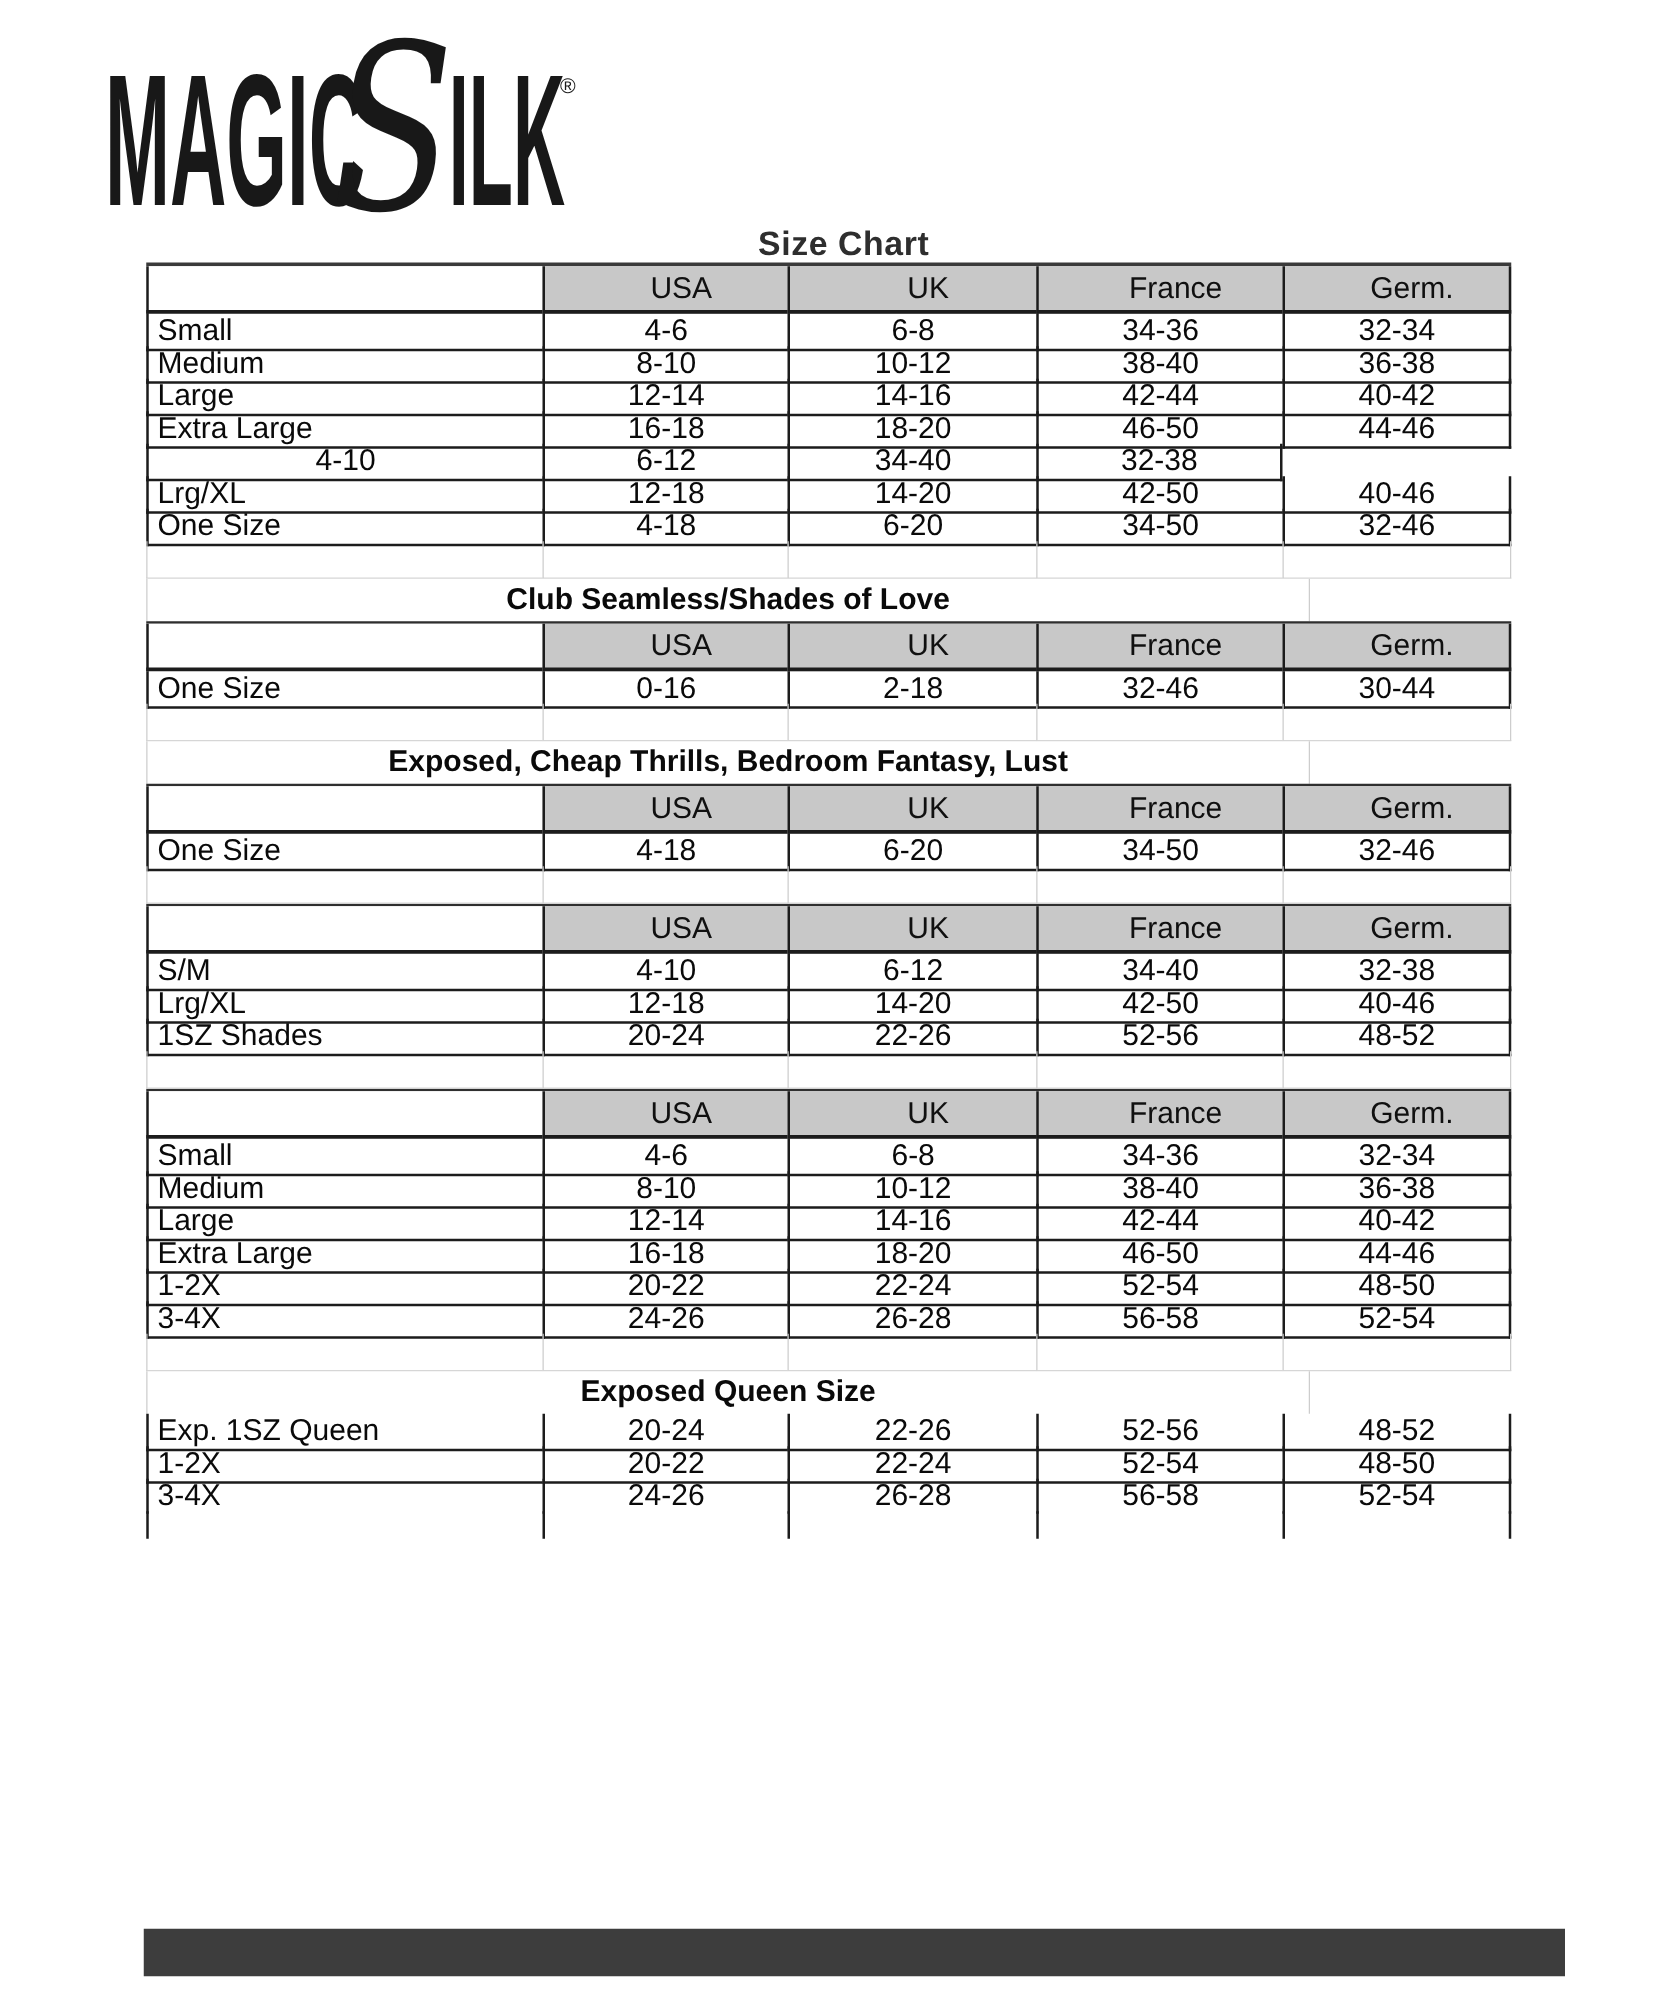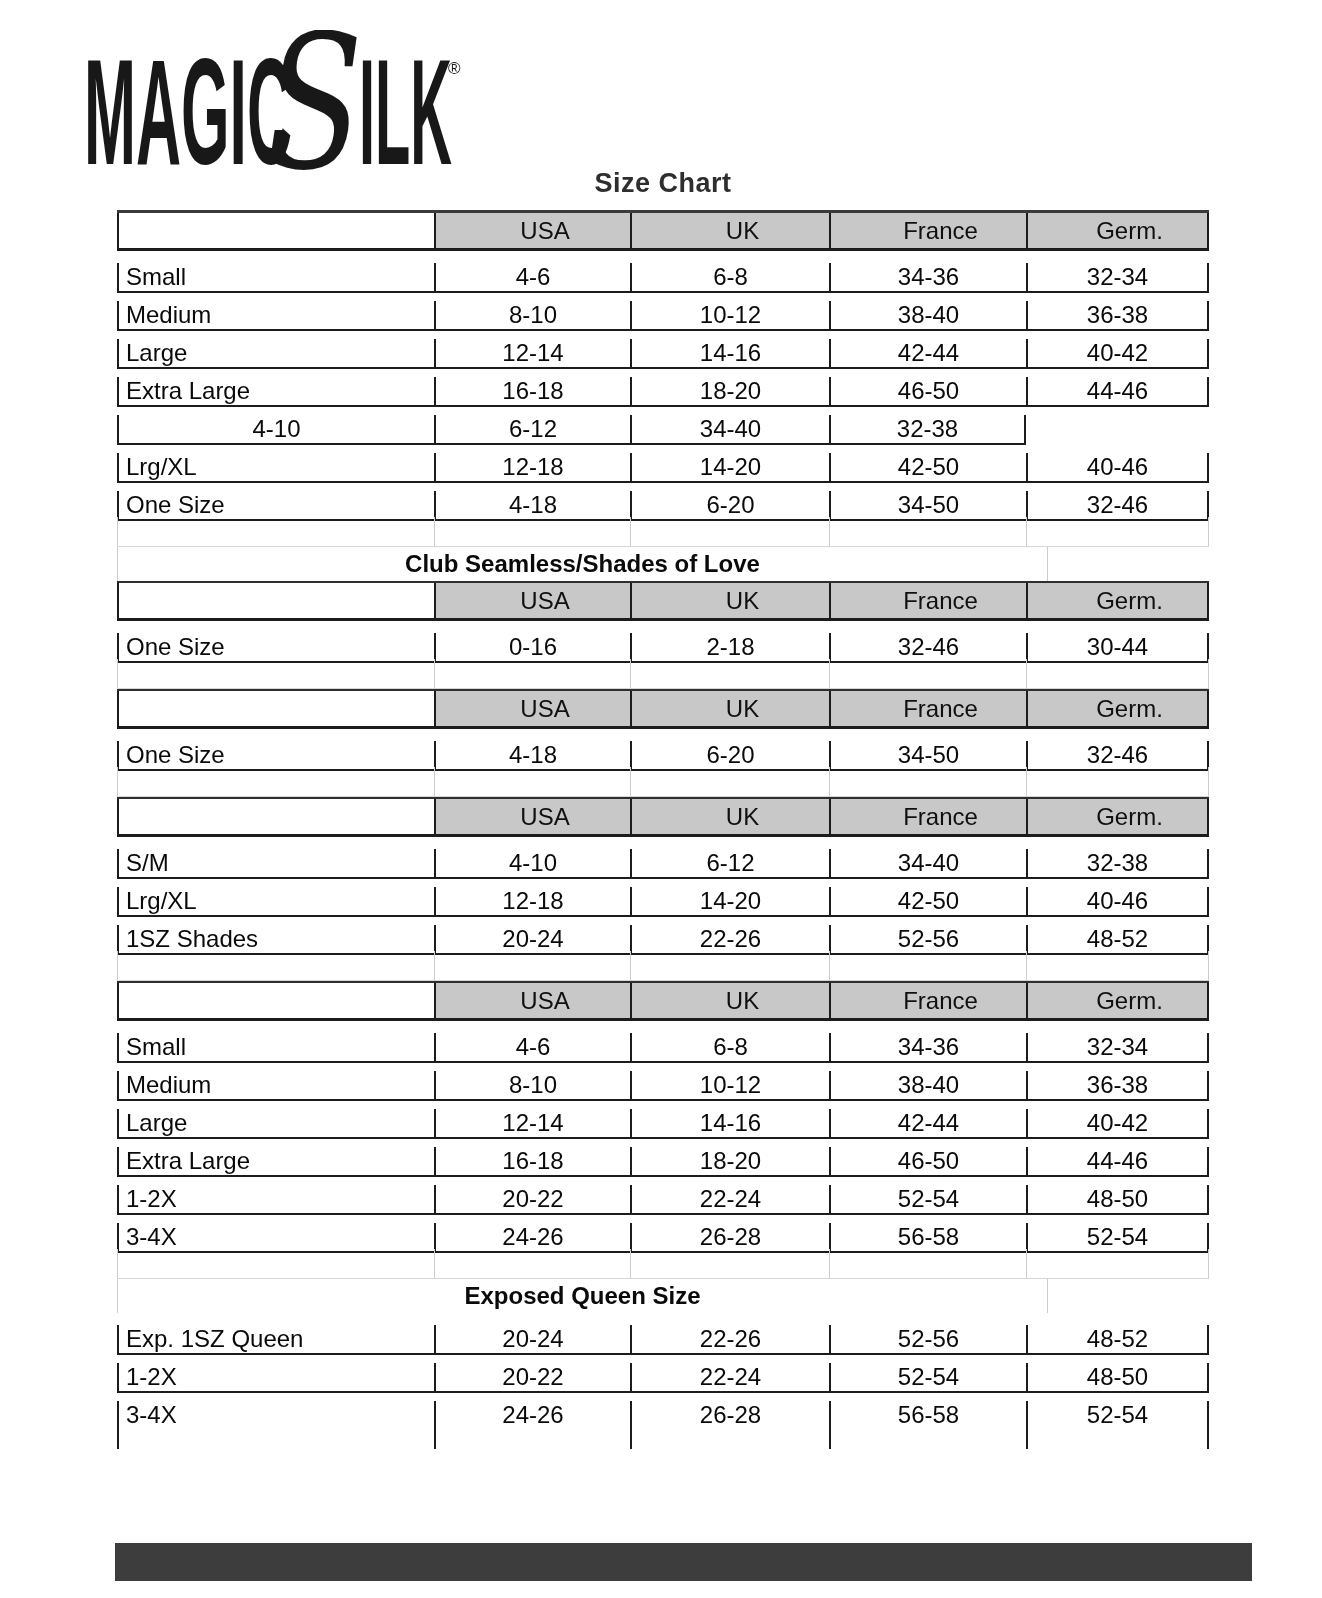--- a/index.html
+++ b/index.html
@@ -3,39 +3,39 @@
 <meta charset="utf-8">
 <style>
   html,body{margin:0;padding:0;}
   body{
     width:1322px;height:1598px;background:#ffffff;position:relative;
     font-family:"Liberation Sans",sans-serif;color:#111111;
     -webkit-font-smoothing:antialiased;
   }
   .logo{position:absolute;left:82px;top:30px;width:380px;height:142px;}
   .doc-title{
-    position:absolute;left:117px;top:168px;width:1092px;margin:0;
+    position:absolute;left:117px;top:168px;width:1092px;margin:12px;
     text-align:center;font-size:27px;font-weight:600;color:#2e2e2e;letter-spacing:.5px;
   }
   .chart{position:absolute;left:117px;top:210px;width:1092px;}
   .grid-row{display:grid;grid-template-columns:317px 196px 199px 197px 183px;width:1092px;box-sizing:border-box;}
   .grid-row *, .grid-row{box-sizing:border-box;}
 
   
   .hdr-row{height:40px;border-top:2px solid #2f2f2f;}
   .hdr-row.first{height:41px;border-top:3px solid #3a3a3a;}
   .hdr-cell{
     background:#c8c8c8;border-left:2px solid #1c1c1c;border-bottom:3px solid #1c1c1c;
     display:flex;align-items:center;justify-content:center;font-size:24px;color:#101010;padding-left:24px;
   }
   .hdr-cell.blank{background:#ffffff;border-left:2px solid #1c1c1c;}
   .hdr-cell.last{border-right:2px solid #1c1c1c;}
 
   
-  .data-row{height:26px;margin-top:12px;}
+  .data-row{height:26px;}
   .cell{
     border-left:2px solid #1c1c1c;border-bottom:2px solid #1c1c1c;
     display:flex;align-items:center;justify-content:center;font-size:24px;color:#0a0a0a;
   }
   .cell.label{justify-content:flex-start;padding-left:7px;}
   .cell.last{border-right:2px solid #1c1c1c;}
   .data-row.no-bottom .cell{border-bottom:none;}
 
   
   .spacer-row{height:30px;}
@@ -151,20 +151,21 @@
       <div class="cell">32-46</div>
       <div class="cell last">30-44</div>
     </div>
     <div class="grid-row spacer-row">
       <div class="spacer-cell"></div>
       <div class="spacer-cell"></div>
       <div class="spacer-cell"></div>
       <div class="spacer-cell"></div>
       <div class="spacer-cell last"></div>
     </div>
+    <div class="title-row">Exposed, Cheap Thrills, Bedroom Fantasy, Lust</div>
     <div class="grid-row hdr-row">
       <div class="hdr-cell blank"></div>
       <div class="hdr-cell">USA</div>
       <div class="hdr-cell">UK</div>
       <div class="hdr-cell">France</div>
       <div class="hdr-cell last">Germ.</div>
     </div>
     <div class="grid-row data-row">
       <div class="cell label">One Size</div>
       <div class="cell">4-18</div>

